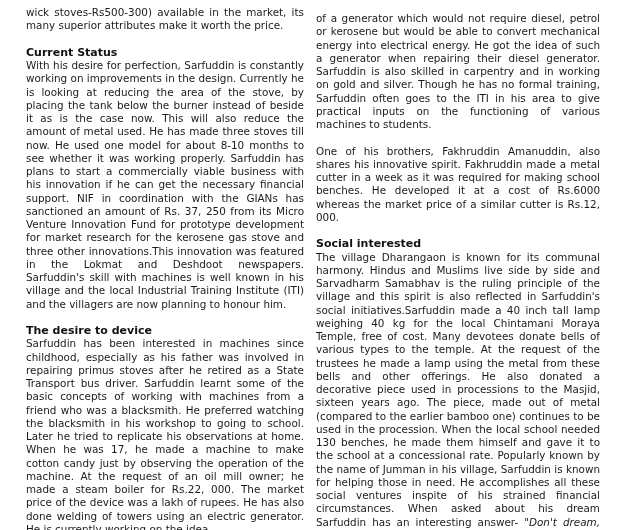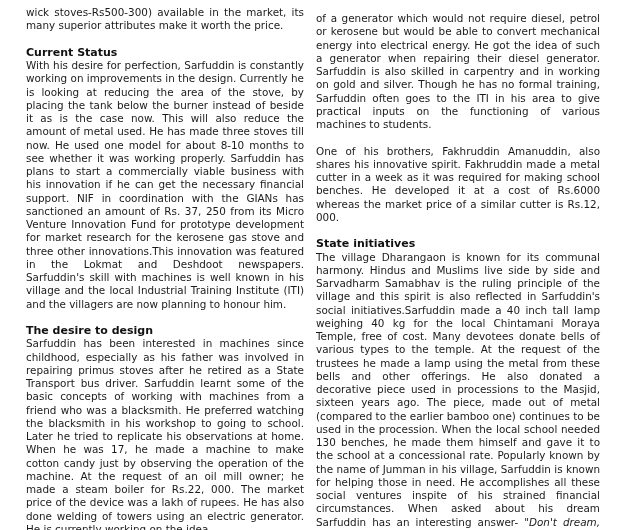--- a/index.html
+++ b/index.html
@@ -15,24 +15,24 @@
   </style>
 </head>
 <body>
 
 <div class="col col-left">
   <p>wick stoves-Rs500-300) available in the market, its many superior attributes make it worth the price.</p>
   <div class="gap"></div>
   <h3>Current Status</h3>
   <p>With his desire for perfection, Sarfuddin is constantly working on improvements in the design. Currently he is looking at reducing the area of the stove, by placing the tank below the burner instead of beside it as is the case now.  This will also reduce the amount of metal used. He has made three stoves till now. He used one model for about 8-10 months to see whether it was working properly. Sarfuddin has plans to start a commercially viable business with his innovation if he can get the necessary financial support. NIF in coordination with the GIANs has sanctioned an amount of Rs. 37, 250 from its Micro Venture Innovation Fund for prototype development for market research for the kerosene gas stove and three other innovations.This innovation was featured in the Lokmat and Deshdoot newspapers. Sarfuddin's skill with machines is well known in his village and the local Industrial Training Institute (ITI) and  the villagers are now planning to honour him.</p>
   <div class="gap"></div>
-  <h3>The desire to design</h3>
+  <h3>The desire to device</h3>
   <p>Sarfuddin has been interested in machines since childhood, especially as his father was involved in repairing primus stoves after he retired as a State Transport bus driver.  Sarfuddin learnt some of the basic concepts of working with machines from a friend who was a blacksmith. He preferred watching the blacksmith in his workshop to going to school.  Later he tried to replicate his observations at home. When he was 17, he made a machine to make cotton candy just by observing the operation of the machine. At the request of an oil mill owner; he made a steam boiler for Rs.22, 000. The market price of the device was a lakh of rupees. He has also done welding of towers using an electric generator.  He is currently working on the idea</p>
 </div>
 
 <div class="col col-right">
   <p>of a generator which would not require diesel, petrol or kerosene but would be able to convert mechanical energy into electrical energy. He got the idea of such a generator when repairing their diesel generator. Sarfuddin is also skilled in carpentry and in working on gold and silver. Though he has no formal training, Sarfuddin often goes to the ITI in his area to give practical inputs on the functioning of various machines to students.</p>
   <div class="gap"></div>
   <p>One of his brothers, Fakhruddin Amanuddin, also shares his innovative spirit. Fakhruddin made a metal cutter in a week as it was required for making school benches. He developed it at a cost of Rs.6000 whereas the market price of a similar cutter is Rs.12, 000.</p>
   <div class="gap"></div>
-  <h3>State initiatives</h3>
+  <h3>Social interested</h3>
   <p><span>The village Dharangaon is known for its communal harmony. Hindus and Muslims live side by side and Sarvadharm Samabhav is the ruling principle of the village and this spirit is also reflected in Sarfuddin's social initiatives.Sarfuddin made a 40 inch tall lamp weighing 40 kg for the local Chintamani Moraya Temple, free of cost. Many devotees donate bells of various types to the temple.  At the request of the trustees he made a lamp using the metal from these bells and other offerings. He also donated a decorative piece used in processions to the Masjid, sixteen years ago. The piece, made out of metal (compared to the earlier bamboo one) continues to be used in the procession. When the local school needed 130 benches, he made them himself and gave it to the school at a concessional rate. Popularly known by the name of Jumman in his village, Sarfuddin is known for helping those in need. He accomplishes all these social ventures inspite of his strained financial circumstances. When asked about his dream Sarfuddin has an interesting answer- </span><span class="quote">"Don't dream, just keep on doing what you have to - then things will happen."</span></p>
 </div>
 
 </body></html>

